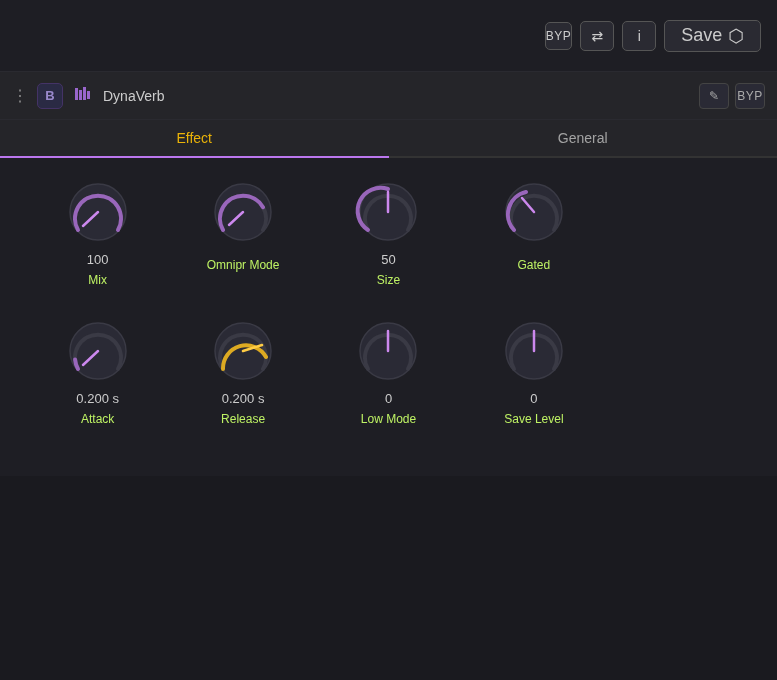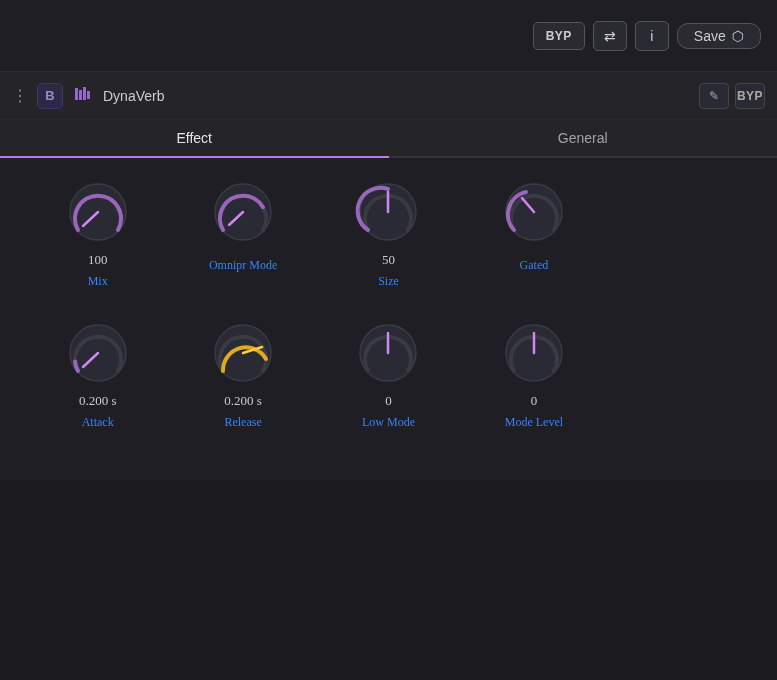--- a/index.html
+++ b/index.html
@@ -22,22 +22,22 @@
       padding: 0 16px;
       gap: 8px;
       border-bottom: 1px solid #2a2a30;
     }
 
     .btn-byp {
       background: #2a2a32;
       border: 1.5px solid #555;
       color: #ccc;
       font-size: 12px;
-      font-weight: bold;
-      padding: 6px 12px;
+      font-weight: normal;
+      padding: 6px 0;
       border-radius: 5px;
       cursor: pointer;
       letter-spacing: 0.5px;
     }
 
     .btn-icon {
       background: #2a2a32;
       border: 1.5px solid #555;
       color: #ccc;
       font-size: 14px;
@@ -47,23 +47,23 @@
       cursor: pointer;
       display: flex;
       align-items: center;
       justify-content: center;
     }
 
     .btn-save {
       background: #2a2a32;
       border: 1.5px solid #555;
       color: #ccc;
-      font-size: 14px;
+      font-size: 18px;
       padding: 4px 16px;
-      border-radius: 11px;
+      border-radius: 5px;
       cursor: pointer;
       display: flex;
       align-items: center;
       gap: 6px;
     }
 
     
     .plugin-header {
       background: #252529;
       height: 48px;
@@ -145,21 +145,21 @@
       flex: 1;
       text-align: center;
       padding: 10px 0;
       font-size: 14px;
       color: #a3a3a3;
       cursor: pointer;
       position: relative;
     }
 
     .tab.active {
-      color: #e5e5e5;
+      color: #eab308;
     }
 
     .tab.active::after {
       content: '';
       position: absolute;
       bottom: -2px;
       left: 0;
       right: 0;
       height: 2px;
       background: #bb77ee;
@@ -170,21 +170,20 @@
       background: #1e1e24;
       padding: 20px 30px;
     }
 
     
     .knob-grid {
       display: grid;
       grid-template-columns: repeat(5, 1fr);
       gap: 20px 10px;
       margin-bottom: 30px;
-      font-family: Liberation Serif, serif;
     }
 
     .knob-item {
       display: flex;
       flex-direction: column;
       align-items: center;
       gap: 6px;
     }
 
     .knob-container {
@@ -200,21 +199,21 @@
     }
 
     .knob-value {
       font-size: 13px;
       color: #ccc;
       text-align: center;
     }
 
     .knob-label {
       font-size: 12px;
-      color: #3b82f6;
+      color: #bef264;
       text-align: right;
     }
   </style>
 </head>
 <body>
 
 <div class="top-toolbar">
   <button class="btn-byp">BYP</button>
   <button class="btn-icon">
     <span>⇄</span>
@@ -367,17 +366,17 @@
 
     <div class="knob-item">
       <div class="knob-container">
         <svg class="knob-svg" viewBox="0 0 68 68">
           <circle cx="34" cy="34" r="28" fill="#2a2a35" stroke="#3a3a45" stroke-width="1.5"></circle>
           <path d="M 14 52 A 23 23 0 1 1 54 52" fill="none" stroke="#3a3a45" stroke-width="4" stroke-linecap="round"></path>
           <line x1="34" y1="34" x2="34" y2="14" stroke="#cc88ee" stroke-width="2.5" stroke-linecap="round"></line>
         </svg>
       </div>
       <div class="knob-value">0</div>
-      <div class="knob-label">Mode Level</div>
+      <div class="knob-label">Save Level</div>
     </div>
 
   </div>
 </div>
 
 </body></html>

